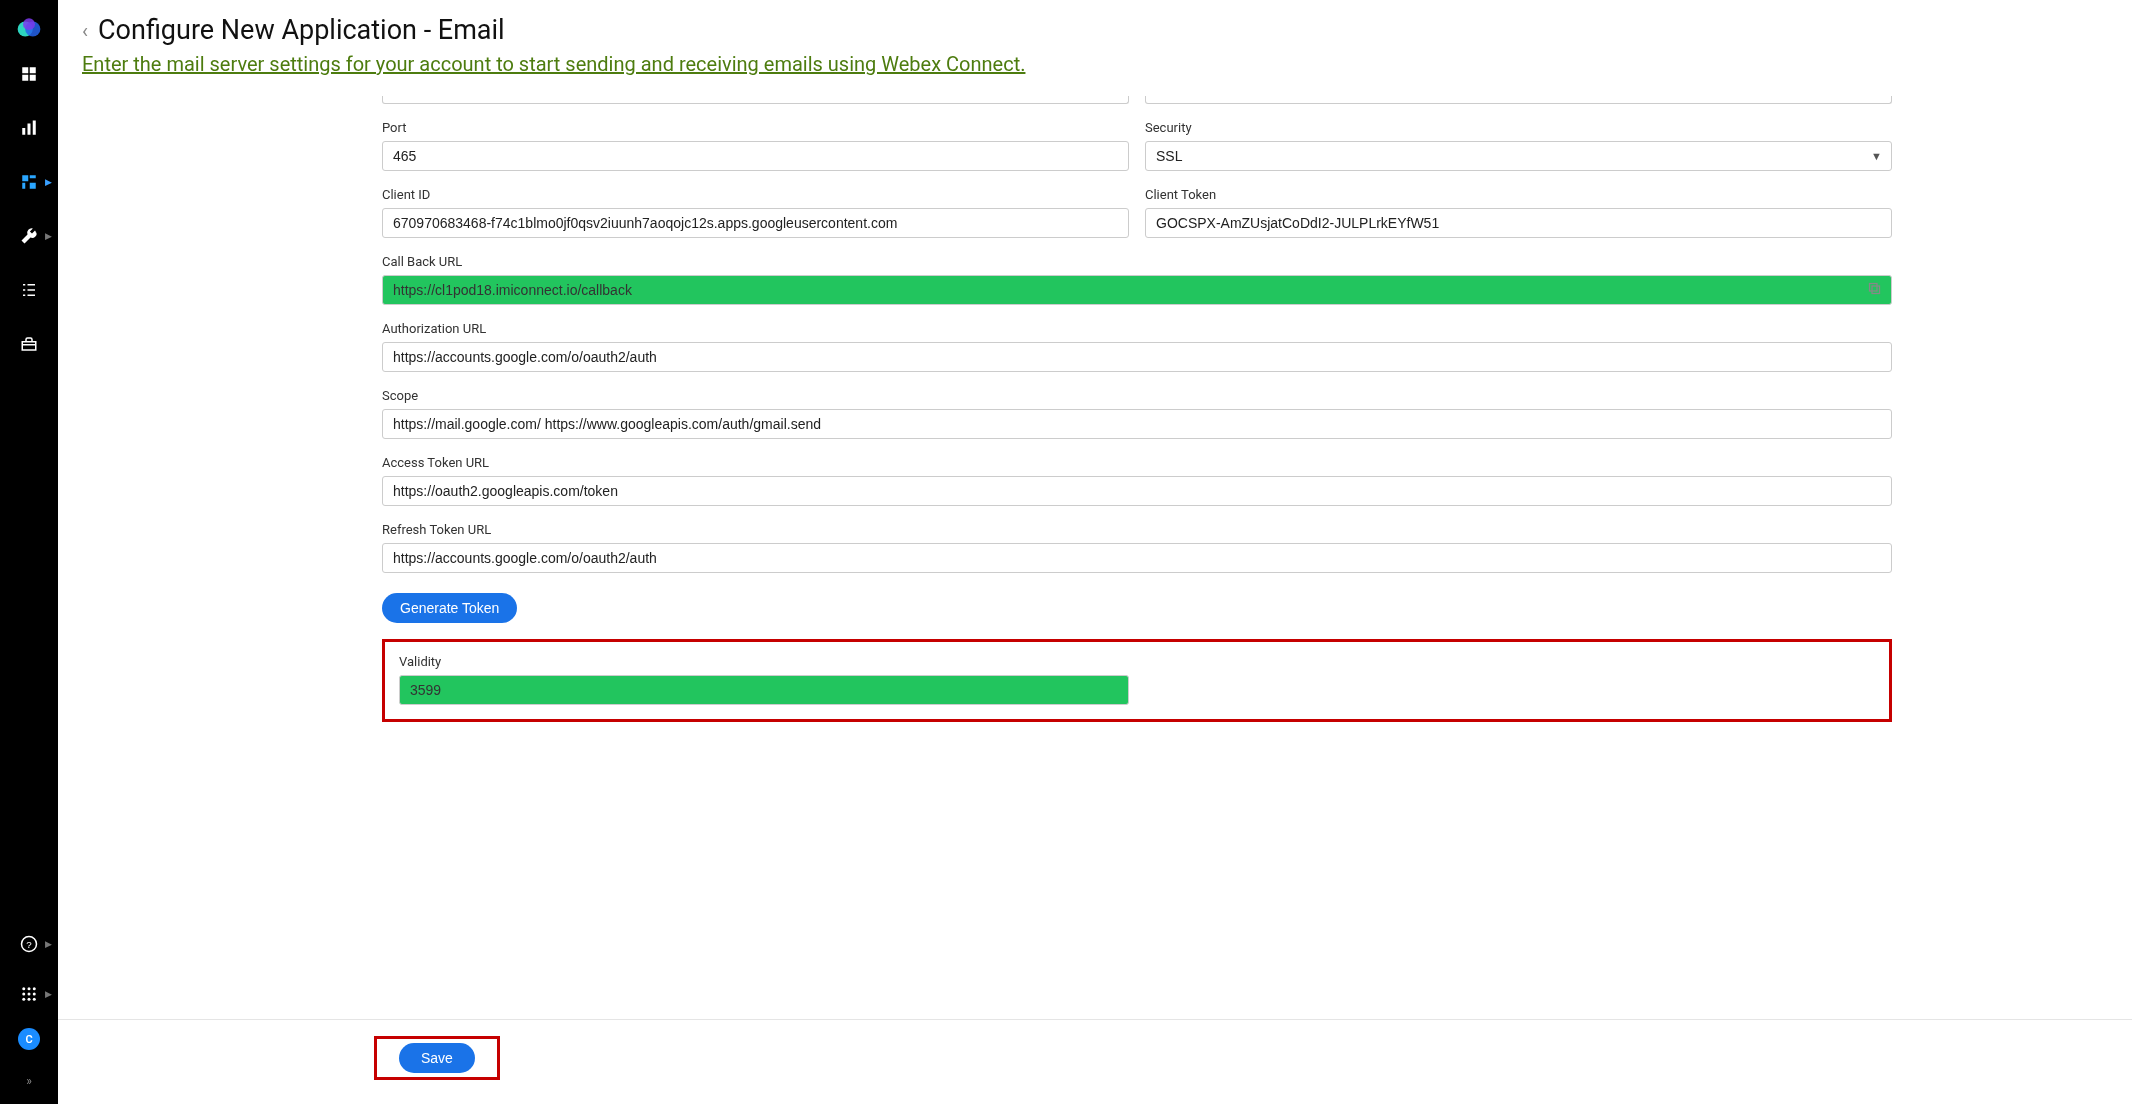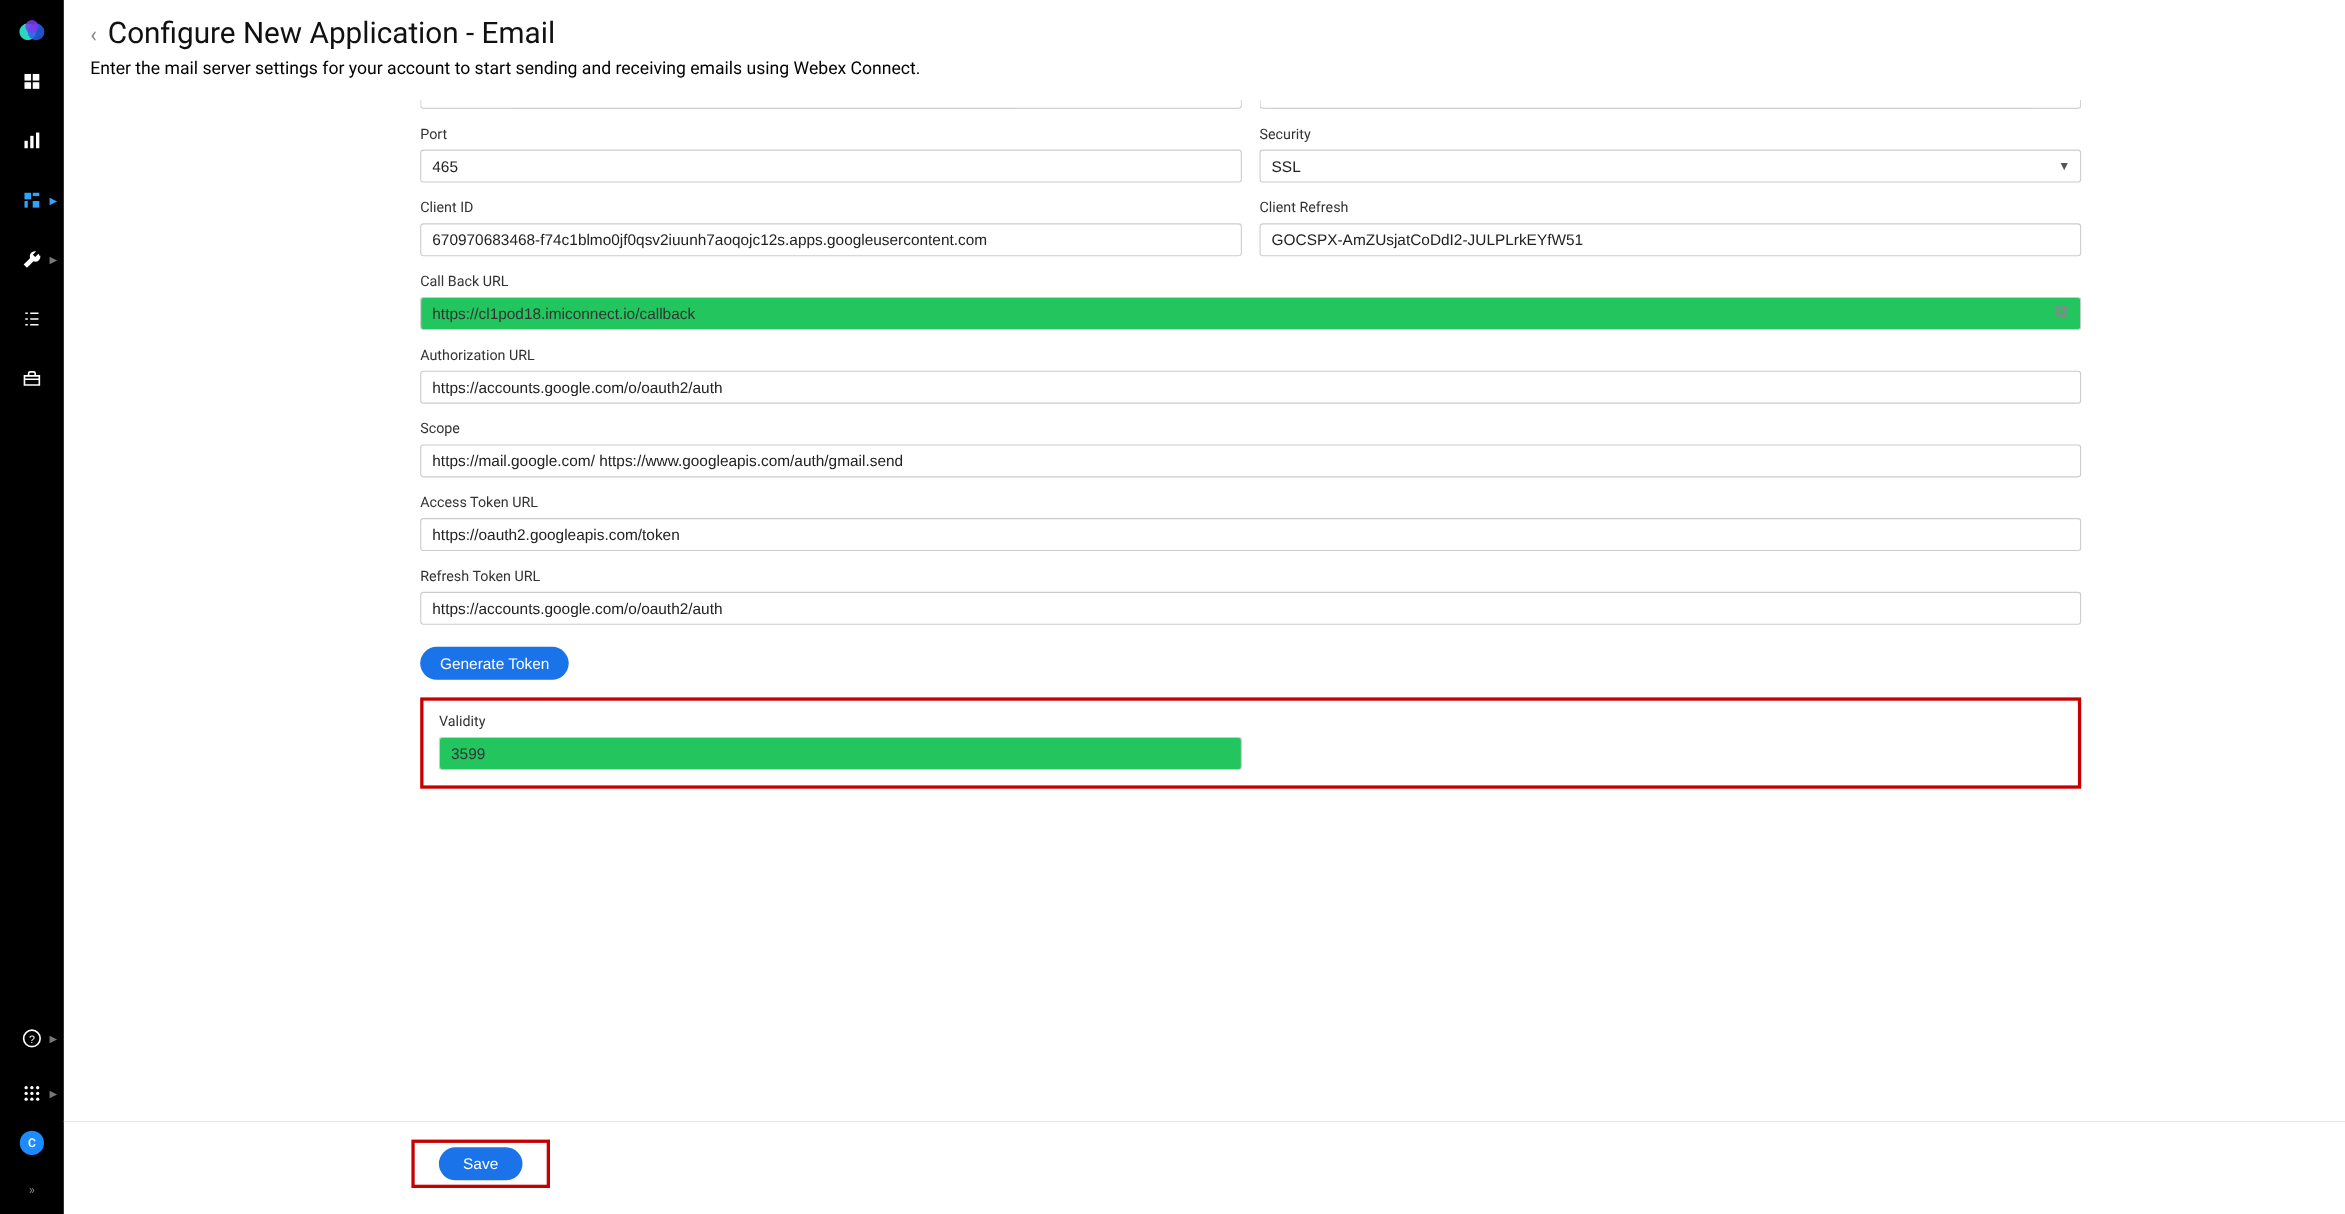--- a/index.html
+++ b/index.html
@@ -49,21 +49,21 @@
   .expand-handle {
     color:#888; font-size:12px; padding:6px 0;
   }
 
   
   .main { flex:1 1 auto; display:flex; flex-direction:column; min-width:0;}
   .hdr { padding: 14px 0 0 24px; }
   .hdr-row { display:flex; align-items:center; gap:10px;}
   .back { color:#888; font-size:20px; line-height:1; padding-top:2px;}
   .title { font-size:27px; font-weight:400; color:#111; }
-  .subtitle { color:#000000; font-size:16px; margin:6px 0 0 0;}
+  .subtitle { color:#4d7c0f; font-size:20px; margin:6px 0 0 0;text-decoration:underline;}
 
   .scroll { flex:1 1 auto; overflow:auto; padding: 20px 40px 20px 24px; }
   .form-wrap { max-width: 1510px; margin-left:300px; }
 
   .row2 { display:flex; gap:16px; width:100%; }
   .col { flex:1 1 0; min-width:0; }
 
   .field { margin-bottom: 16px; }
   .flabel { font-size:13px; color:#333; margin-bottom:6px; display:block; }
   .tinput {
@@ -231,21 +231,21 @@
         </div>
       </div>
 
       
       <div class="row2">
         <div class="col field">
           <label class="flabel">Client ID</label>
           <input class="tinput" type="text" value="670970683468-f74c1blmo0jf0qsv2iuunh7aoqojc12s.apps.googleusercontent.com" style="">
         </div>
         <div class="col field">
-          <label class="flabel">Client Refresh</label>
+          <label class="flabel">Client Token</label>
           <input class="tinput" type="text" value="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" style="">
         </div>
       </div>
 
       
       <div class="field">
         <label class="flabel">Call Back URL</label>
         <div class="callback-wrap">
           <input class="tinput ro" type="text" readonly="" value="https://cl1pod18.imiconnect.io/callback" style="">
           <span class="copy-ico">

